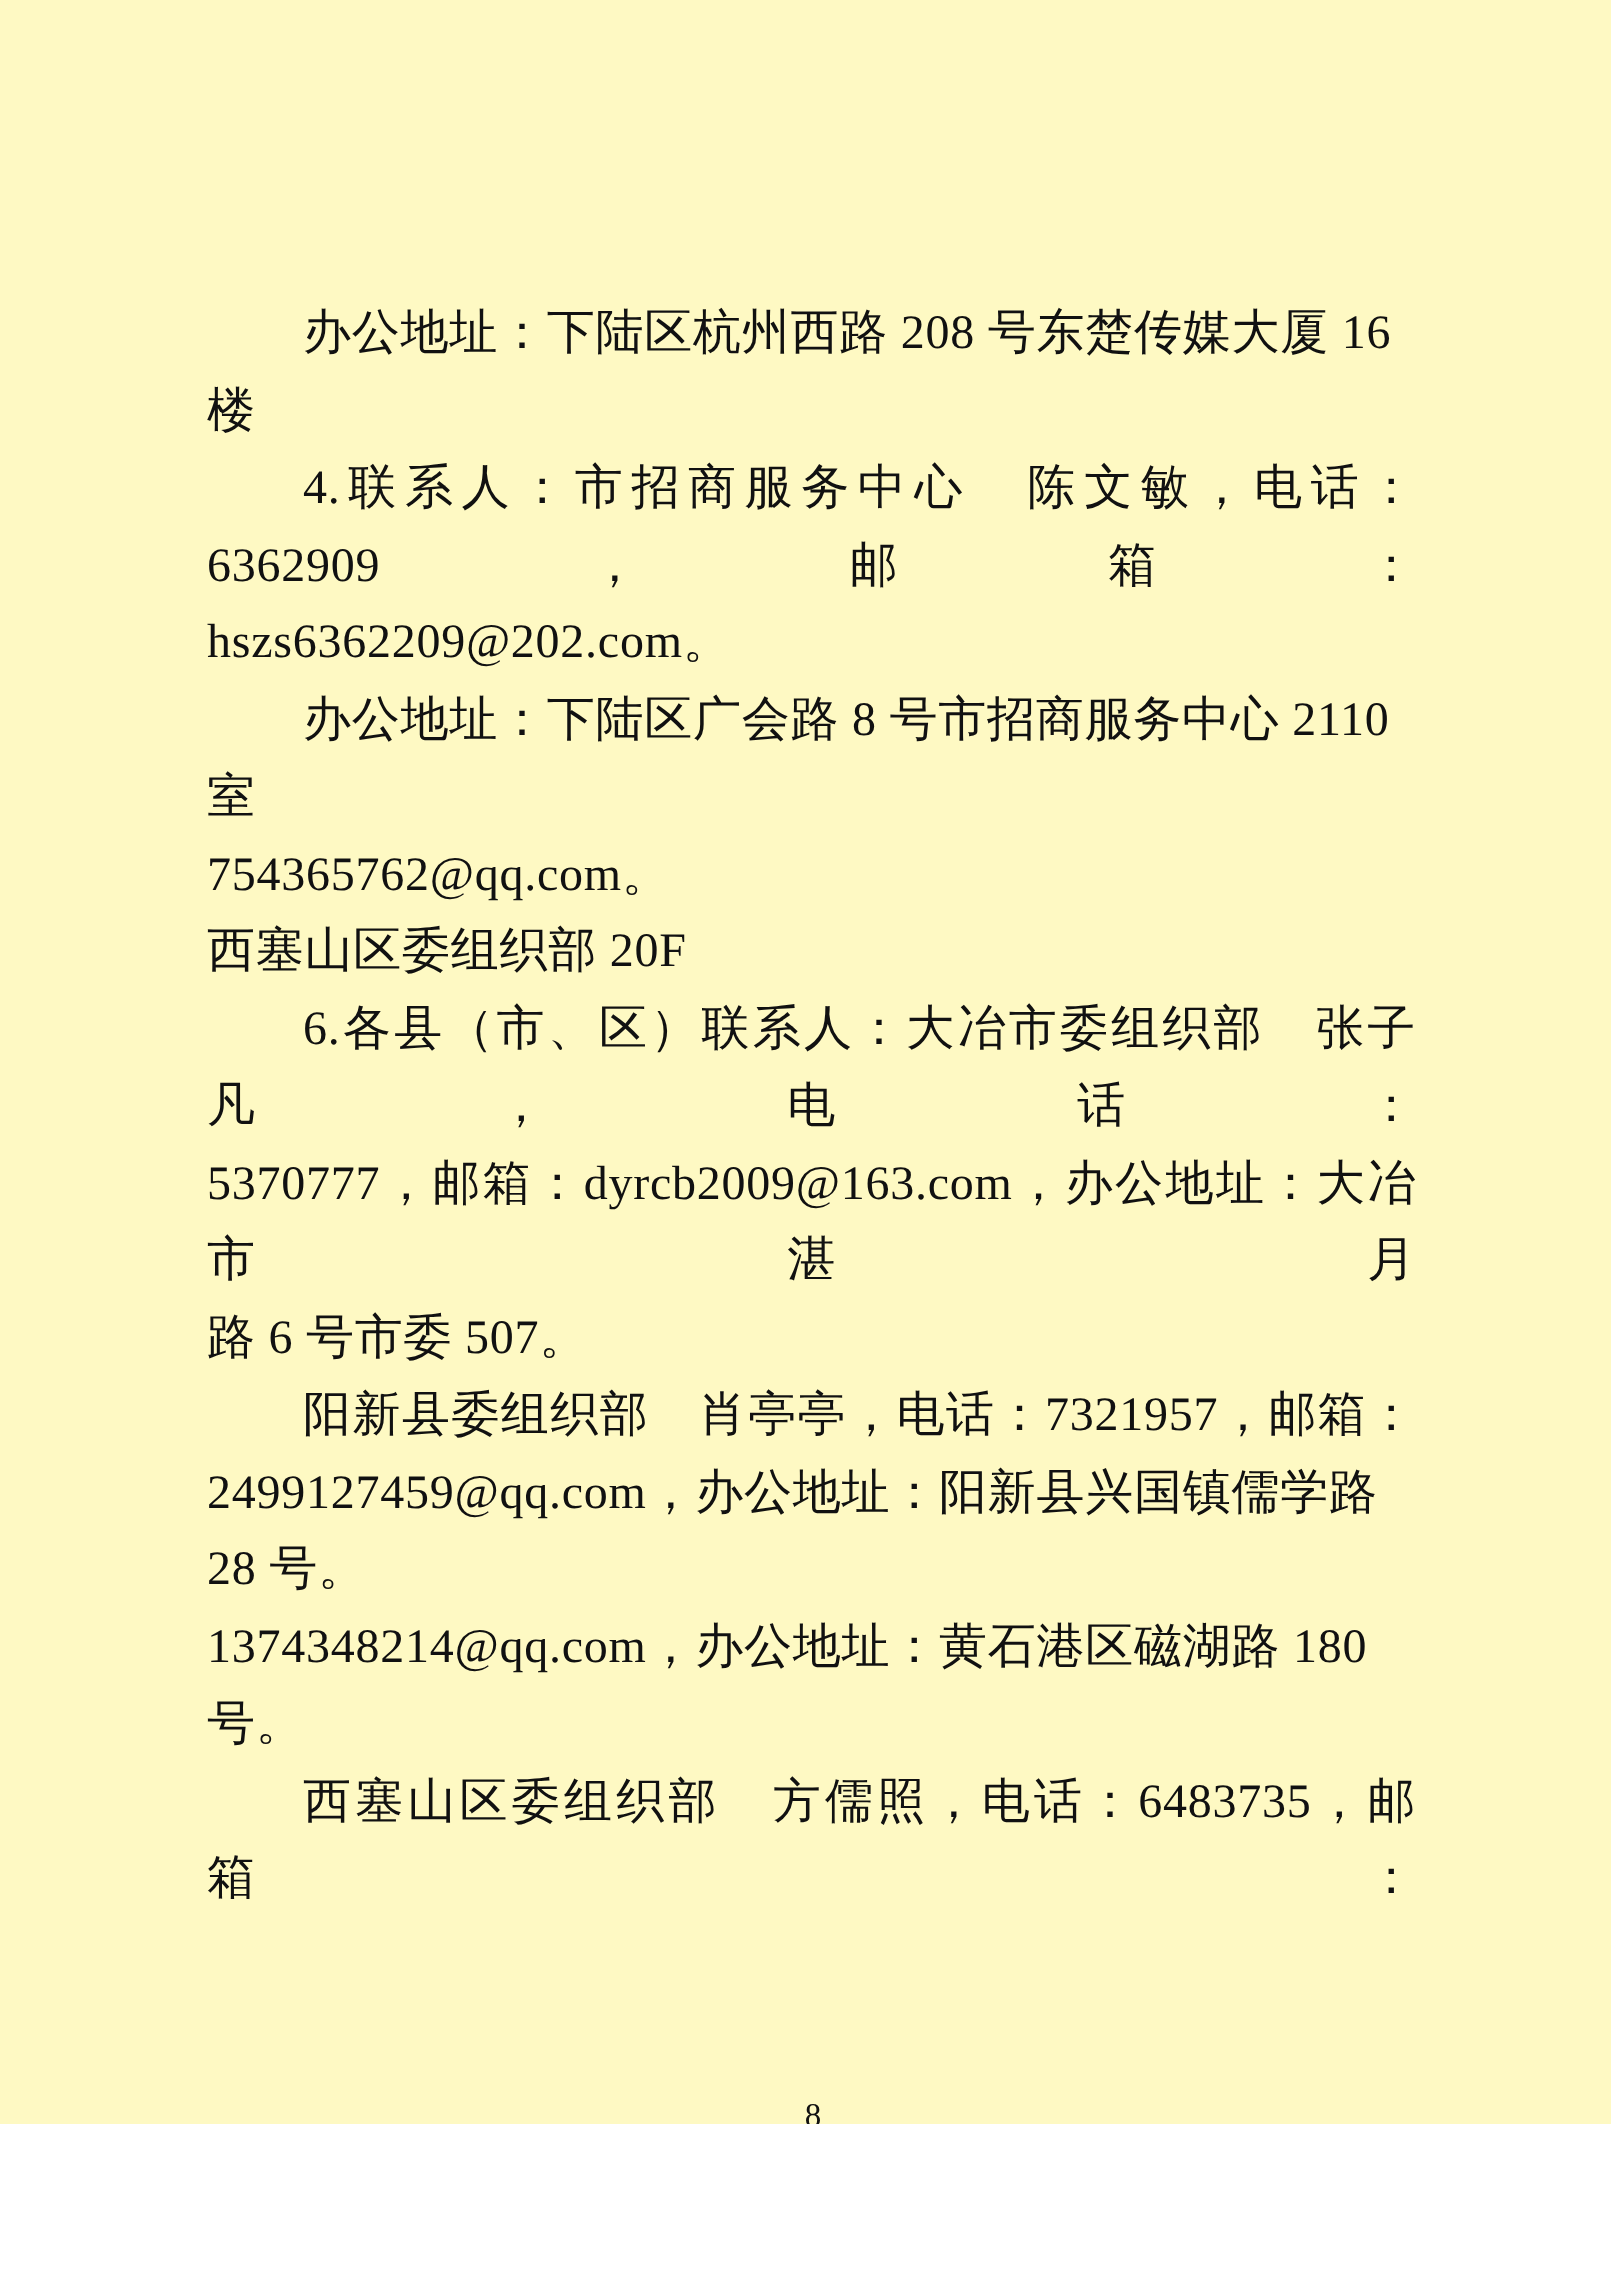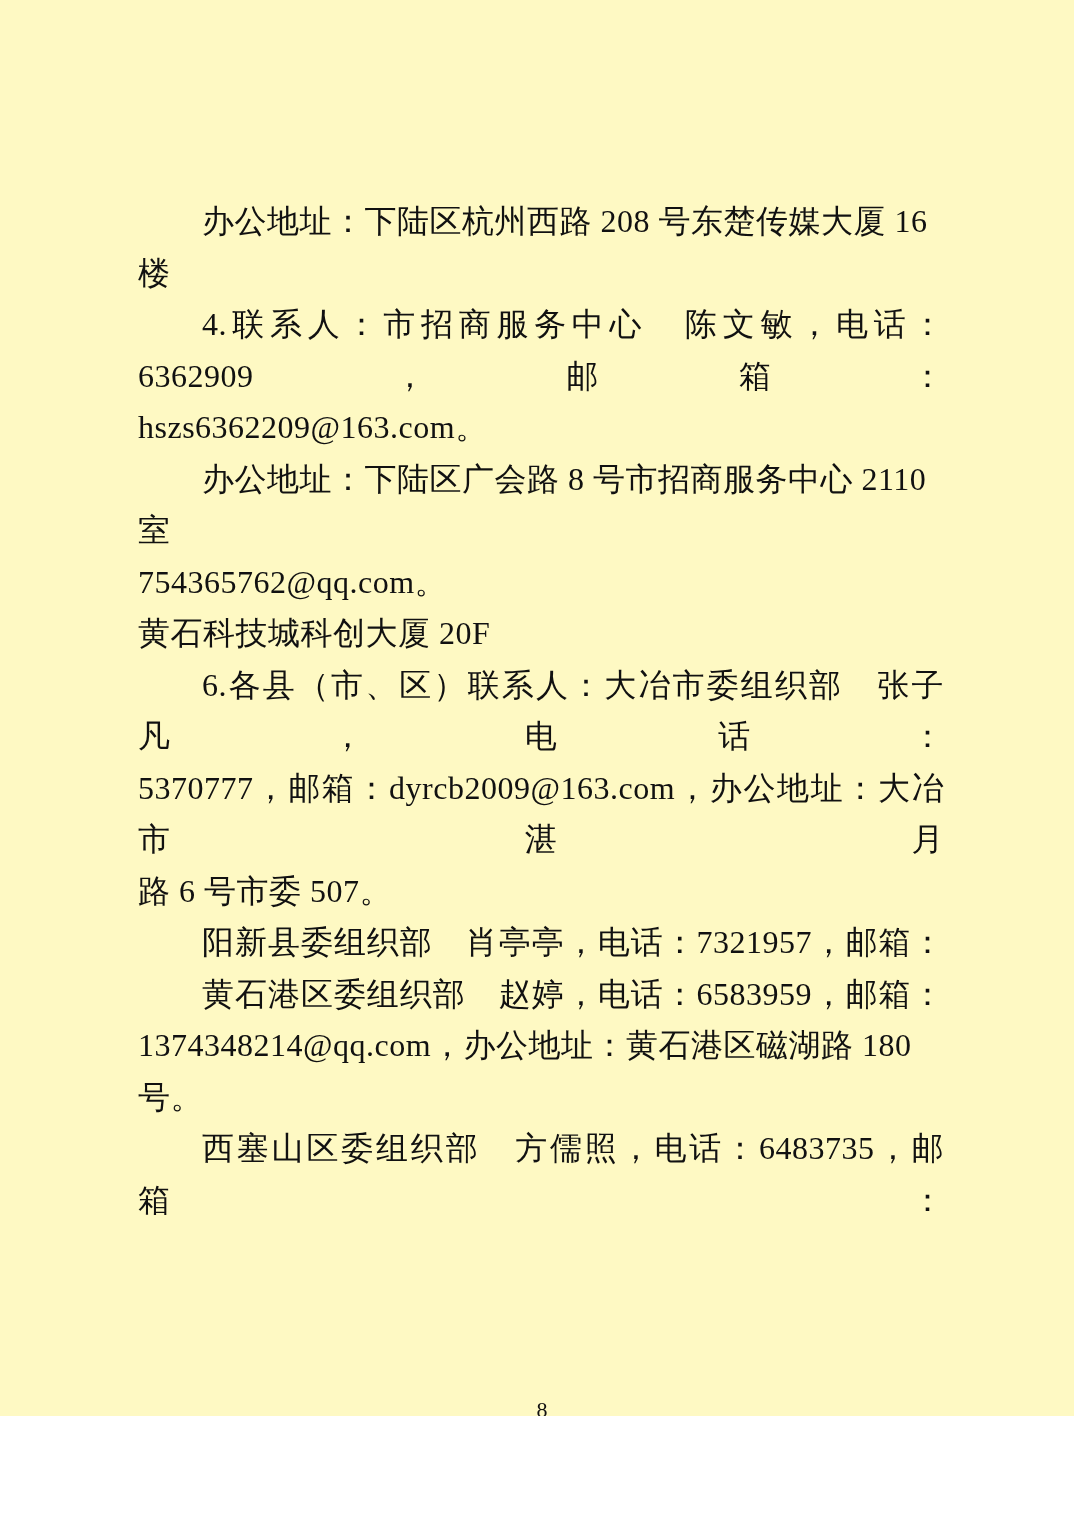--- a/index.html
+++ b/index.html
@@ -48,27 +48,27 @@
     color: #111111;
   }
 </style>
 </head>
 <body>
 
 <div class="page">
   <div class="doc-body">
     <div class="line indent">办公地址：下陆区杭州西路 208 号东楚传媒大厦 16 楼</div>
     <div class="line indent jl">4.联系人：市招商服务中心　陈文敏，电话：6362909，邮箱：</div>
-    <div class="line">hszs6362209@163.com。</div>
+    <div class="line">hszs6362209@202.com。</div>
     <div class="line indent">办公地址：下陆区广会路 8 号市招商服务中心 2110 室</div>
     <div class="line">754365762@qq.com。</div>
-    <div class="line">黄石科技城科创大厦 20F</div>
+    <div class="line">西塞山区委组织部 20F</div>
     <div class="line indent jl">6.各县（市、区）联系人：大冶市委组织部　张子凡，电话：</div>
     <div class="line jl">5370777，邮箱：dyrcb2009@163.com，办公地址：大冶市湛月</div>
     <div class="line">路 6 号市委 507。</div>
     <div class="line indent jl">阳新县委组织部　肖亭亭，电话：7321957，邮箱：</div>
-    <div class="line indent jl">黄石港区委组织部　赵婷，电话：6583959，邮箱：</div>
+    <div class="line">2499127459@qq.com，办公地址：阳新县兴国镇儒学路 28 号。</div>
     <div class="line">1374348214@qq.com，办公地址：黄石港区磁湖路 180 号。</div>
     <div class="line indent jl">西塞山区委组织部　方儒照，电话：6483735，邮箱：</div>
 
   </div>
   <div class="page-number">8</div>
 </div>
 
 </body></html>

